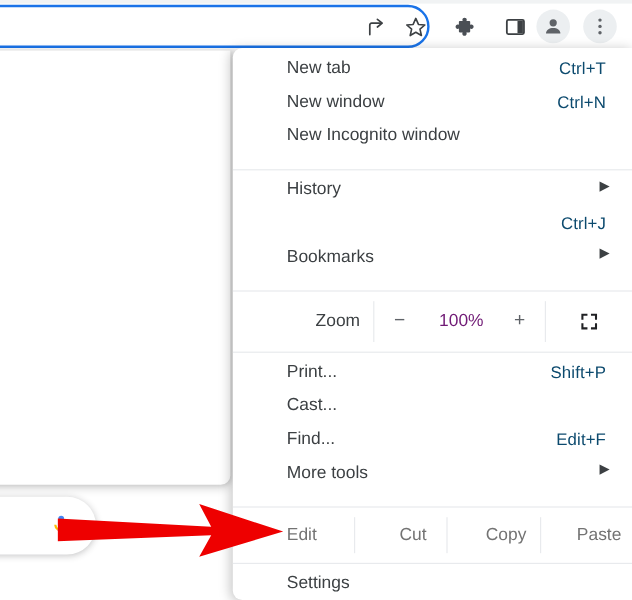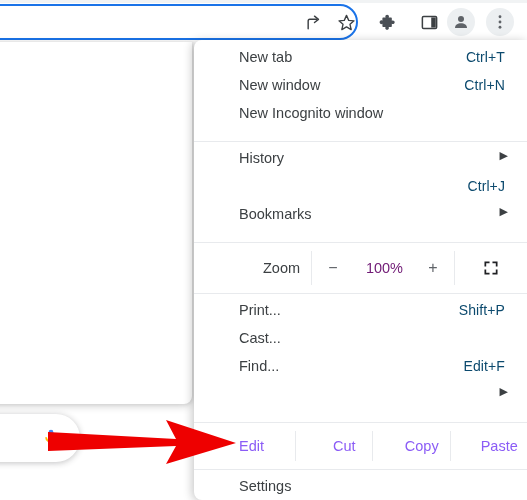--- a/index.html
+++ b/index.html
@@ -199,21 +199,21 @@
     justify-content: center;
     color: #202124;
   }
 
   
   .editrow {
     position: relative;
     display: flex;
     align-items: stretch;
     height: 30px;
-    color: #8b5cf6;
+    color: #737373;
     font-size: 14.5px;
   }
   .editrow .e-label {
     width: 117px;
     display: flex;
     align-items: center;
     padding-left: 45px;
     box-sizing: border-box;
   }
   .editrow .e-cell {
@@ -368,20 +368,21 @@
         <span class="lbl">Cast...</span>
         <span class="spacer"></span>
         <span class="accel"></span>
       </div>
       <div class="mrow">
         <span class="lbl">Find...</span>
         <span class="spacer"></span>
         <span class="accel">Edit+F</span>
       </div>
       <div class="mrow">
+        <span class="lbl">More tools</span>
         <span class="spacer"></span>
         <span class="arrow">▶</span>
       </div>
 
       <div class="msep"></div>
 
       <div class="editrow">
         <div class="e-label">Edit</div>
         <div class="e-cell">Cut</div>
         <div class="e-cell">Copy</div>

